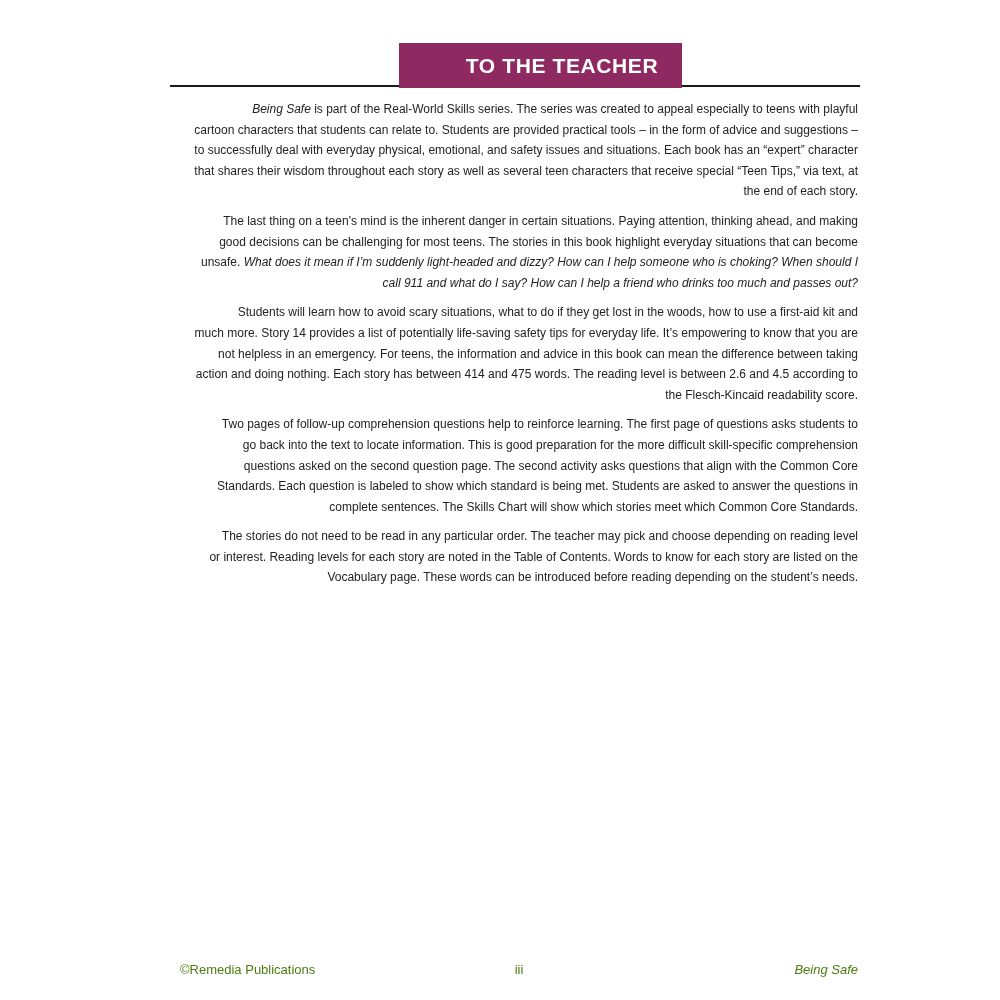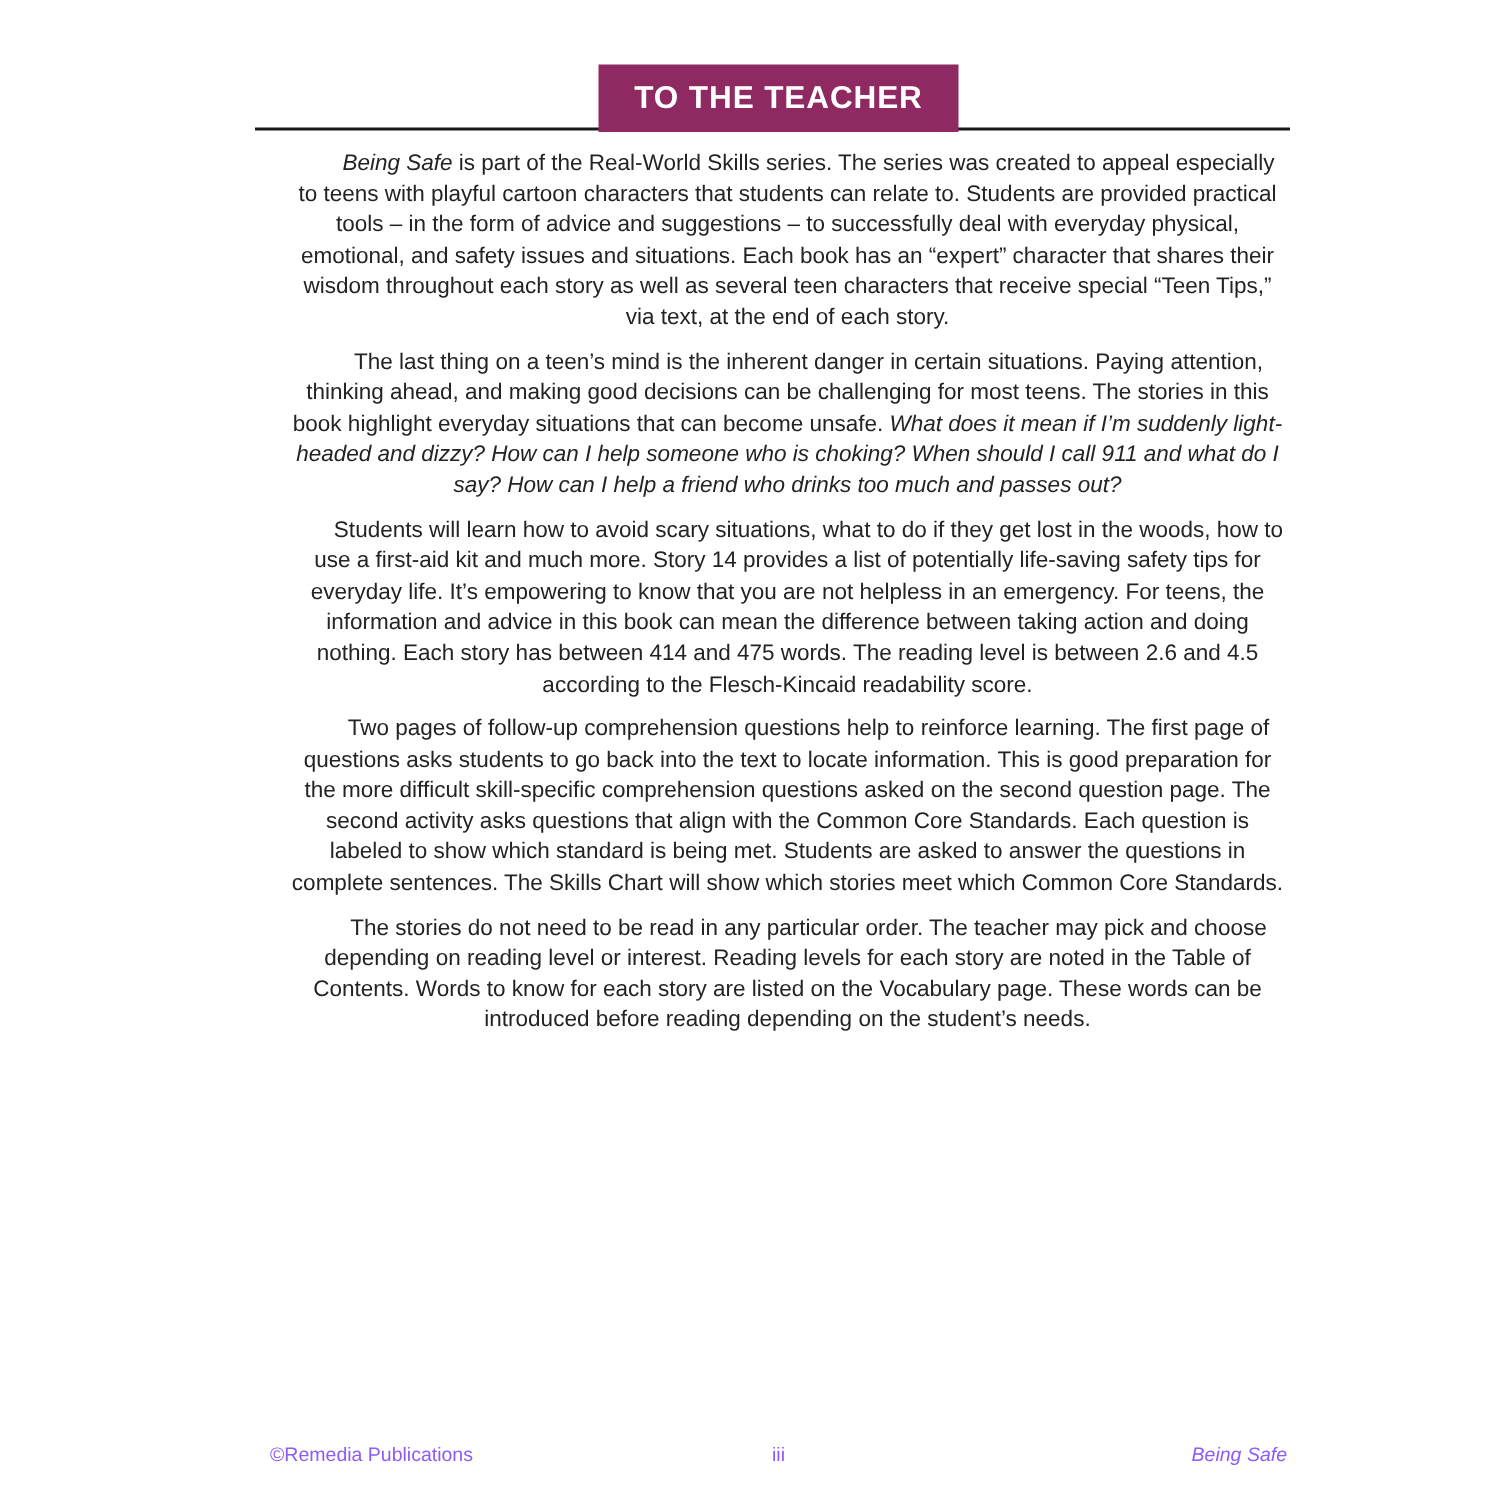--- a/index.html
+++ b/index.html
@@ -35,54 +35,55 @@
   .section-title-box {
     position: absolute;
     left: 229px;
     bottom: 0;
     width: 240px;
     height: 45px;
     background: #8e2962;
     display: flex;
     align-items: center;
     justify-content: center;
+    padding-left: 43px;
   }
   .section-title {
     color: #ffffff;
     font-size: 21px;
     font-weight: bold;
     letter-spacing: 0.6px;
     white-space: nowrap;
   }
   
   .content {
     position: absolute;
     left: 180px;
     top: 99px;
     width: 678px;
   }
   .para {
     margin: 0 0 9px 12px;
-    font-size: 15px;
+    font-size: 12px;
     line-height: 20.6px;
     text-indent: 28px;
-    text-align: center;
+    text-align: right;
   }
   .it {
     font-style: italic;
   }
   
   .footer {
     position: absolute;
     left: 180px;
     top: 962px;
     width: 678px;
     display: flex;
     font-size: 13px;
-    color: #8b5cf6;
+    color: #4d7c0f;
     align-items: flex-end;
   }
   .footer > span { flex: 1; }
   .footer .f-center { text-align: center; }
   .footer .f-right  { text-align: right; font-style: italic; }
 </style>
 </head>
 <body>
 
 <div class="page">

